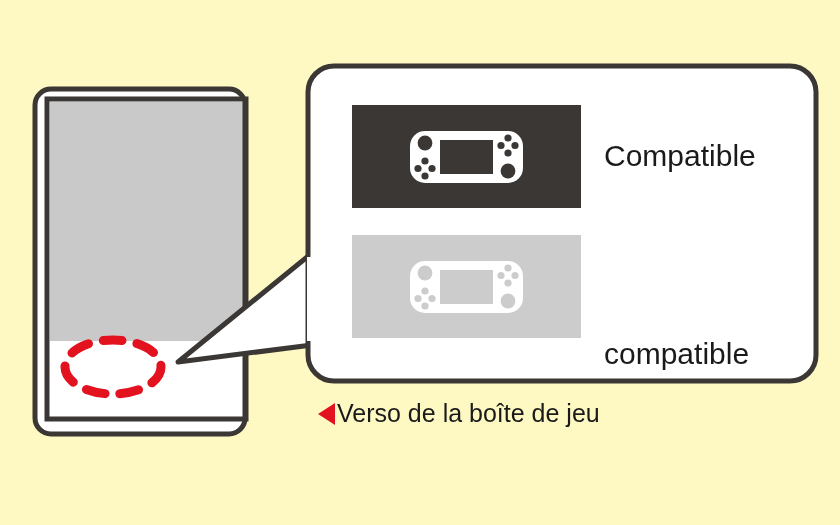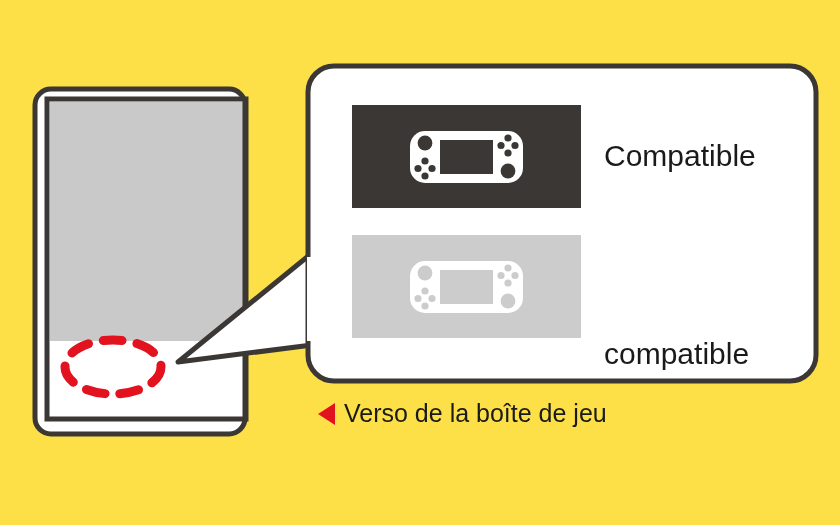--- a/index.html
+++ b/index.html
@@ -10,21 +10,21 @@
   body {
     width: 840px;
     height: 525px;
     overflow: hidden;
     font-family: "Liberation Sans", sans-serif;
   }
   #stage {
     position: relative;
     width: 840px;
     height: 525px;
-    background: #fde047;
+    background: #fef9c3;
     text-align: right;
   }
   #scene {
     position: absolute;
     left: 0;
     top: 0;
     width: 840px;
     height: 525px;
   }
   .lbl {
@@ -42,21 +42,21 @@
     left: 604px;
     top: 255px;
     font-size: 30px;
   }
   #caption-wrap {
     position: absolute;
     left: 318px;
     top: 399px;
     display: flex;
     align-items: center;
-    gap: 9px;
+    gap: 2px;
   }
   #caption-text {
     font-size: 25px;
     color: #1a1a1a;
     white-space: pre;
   }
   #caption-triangle {
     width: 0;
     height: 0;
     border-top: 11px solid transparent;

